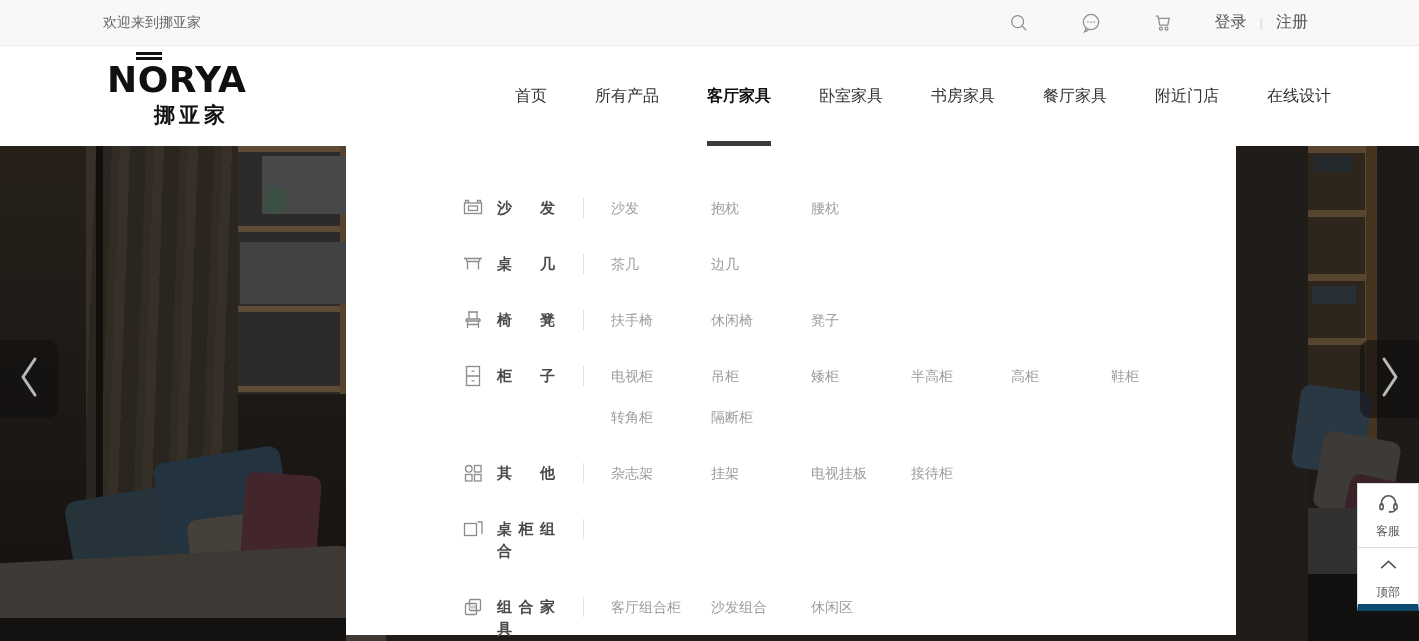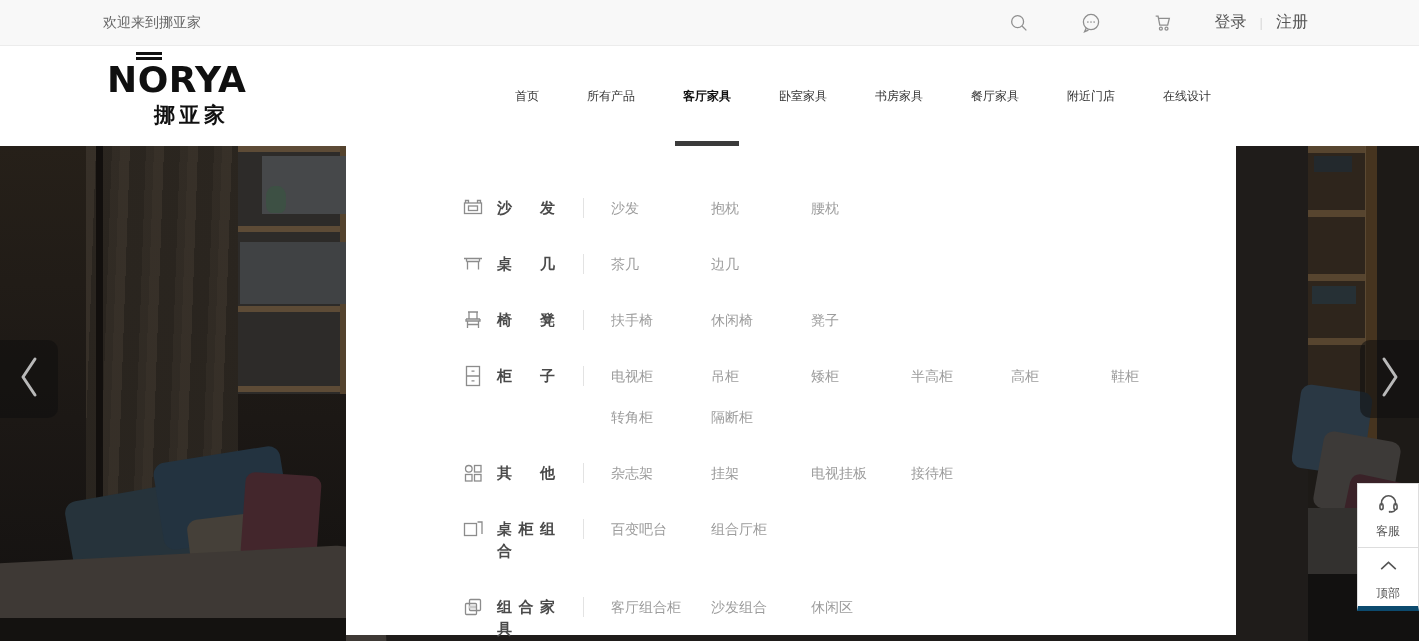--- a/index.html
+++ b/index.html
@@ -20,21 +20,21 @@
 
   
   .header { position:absolute; top:46px; left:0; width:1419px; height:100px; background:#fff; z-index:49; }
   .logo { position:absolute; left:107px; top:13px; cursor:pointer; color:#101010; }
   .logo-en { position:relative; font-family:"DejaVu Sans",sans-serif; font-weight:bold;
              font-size:36px; line-height:1.15; letter-spacing:0.5px; }
   .o-bars { position:absolute; left:29px; top:-7px; width:26px; height:8px;
             border-top:3px solid #101010; border-bottom:3px solid #101010; }
   .logo-cn { font-size:21px; font-weight:bold; letter-spacing:4px; padding-left:47px; margin-top:1px; }
   .nav { position:absolute; left:515px; top:0; height:100px; display:flex; align-items:stretch; }
-  .nav-item { position:relative; font-size:12px; color:#333; line-height:100px;
+  .nav-item { position:relative; font-size:16px; color:#333; line-height:100px;
               margin-right:48px; white-space:nowrap; cursor:pointer; }
   .nav-item.active { font-weight:bold; color:#111; }
   .nav-item.active::after { content:""; position:absolute; left:50%; transform:translateX(-50%);
               bottom:0; width:64px; height:5px; background:var(--accent,#3b3b3b); }
 
   
   .hero { position:absolute; top:146px; left:0; width:1419px; height:495px;
           background:#1f1c1a; overflow:hidden; z-index:1; }
   .hero div { position:absolute; }
   .wall-left { left:0; top:0; width:346px; height:495px;
@@ -90,21 +90,21 @@
   .m-items { margin-left:27px; }
   .m-line { margin-bottom:19px; white-space:nowrap; }
   .m-line:last-child { margin-bottom:0; }
   .m-item { display:inline-block; width:100px; font-size:14px; color:#9c9c9c; cursor:pointer; }
 
   
   .floaters { position:absolute; right:0; top:483px; width:62px; z-index:35; }
   .floater { height:64px; background:#fff; border:1px solid #ddd; border-bottom:none;
              display:flex; flex-direction:column; align-items:center;
              justify-content:center; cursor:pointer; }
-  .floater:last-child { border-bottom:5px solid #0c4a6e;text-align:center; }
+  .floater:last-child { border-bottom:7px solid #0c4a6e;text-align:center; }
   .floater svg { width:25px; height:25px; stroke:#555; fill:none; stroke-width:1.5; }
   .floater-label { font-size:12px; color:#555; margin-top:3px; }
 </style>
 </head>
 <body>
 
 <div class="topbar">
   <span class="welcome">欢迎来到挪亚家</span>
   <div class="topbar-right">
     <span class="tb-icon"><svg viewBox="0 0 24 24">
@@ -242,23 +242,20 @@
           <div class="m-line"><span class="m-item">杂志架</span><span class="m-item">挂架</span><span class="m-item">电视挂板</span><span class="m-item">接待柜</span></div>
         </div>
       </div>
       <div class="menu-row">
         <span class="m-icon"><svg viewBox="0 0 22 22">
             <rect x="2.5" y="5.5" width="12" height="12"></rect>
             <path d="M15.5 4H20v12"></path>
           </svg></span>
         <span class="m-cat">桌柜组合</span>
         <span class="m-div"></span>
-        <div class="m-items">
-          <div class="m-line"><span class="m-item">百变吧台</span><span class="m-item">组合厅柜</span></div>
-        </div>
       </div>
       <div class="menu-row">
         <span class="m-icon"><svg viewBox="0 0 22 22">
             <rect x="7.5" y="3.5" width="11" height="11" rx="1"></rect>
             <rect x="6.8" y="9.5" width="8" height="3" fill="#c9c9c9" stroke="none"></rect>
             <rect x="3.5" y="7.5" width="11" height="11" rx="1"></rect>
           </svg></span>
         <span class="m-cat">组合家具</span>
         <span class="m-div"></span>
         <div class="m-items">

